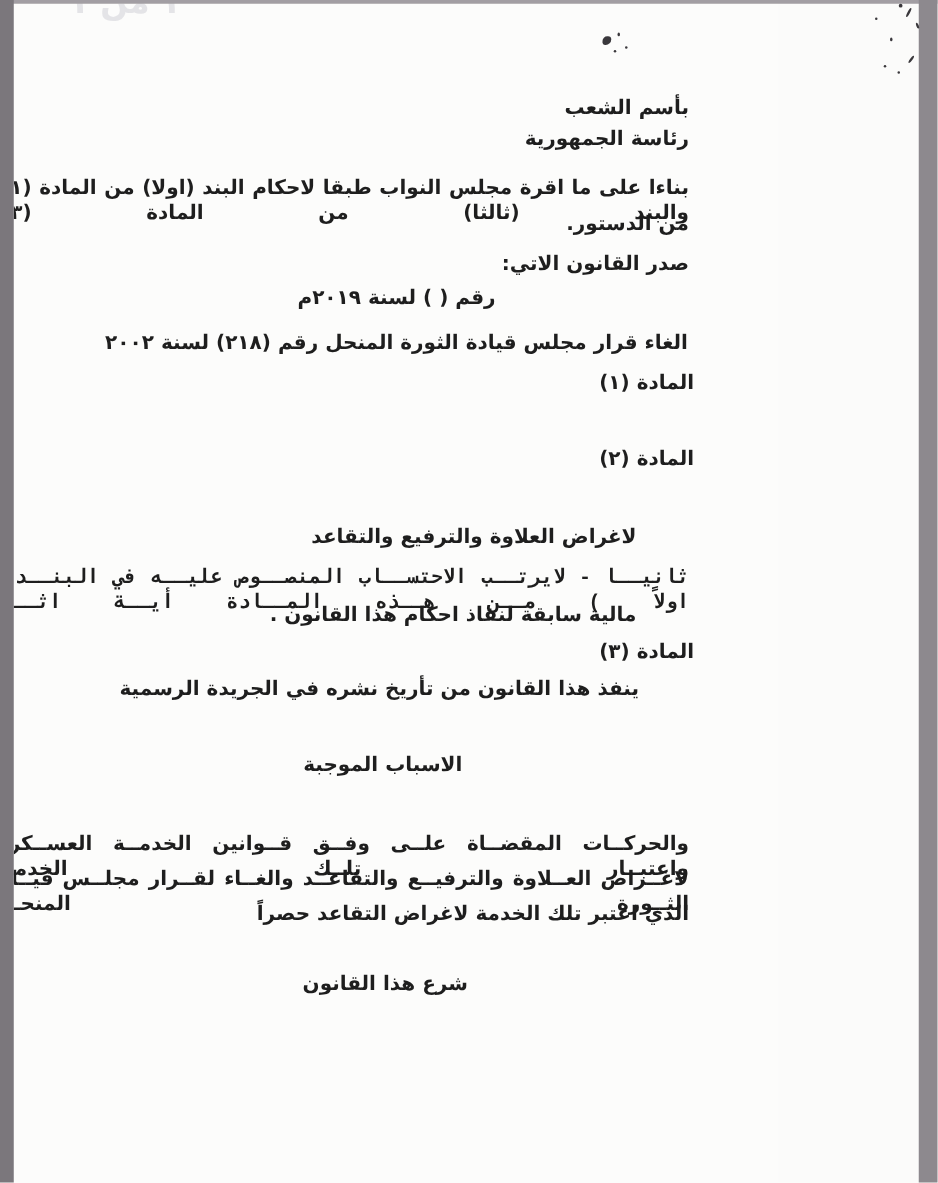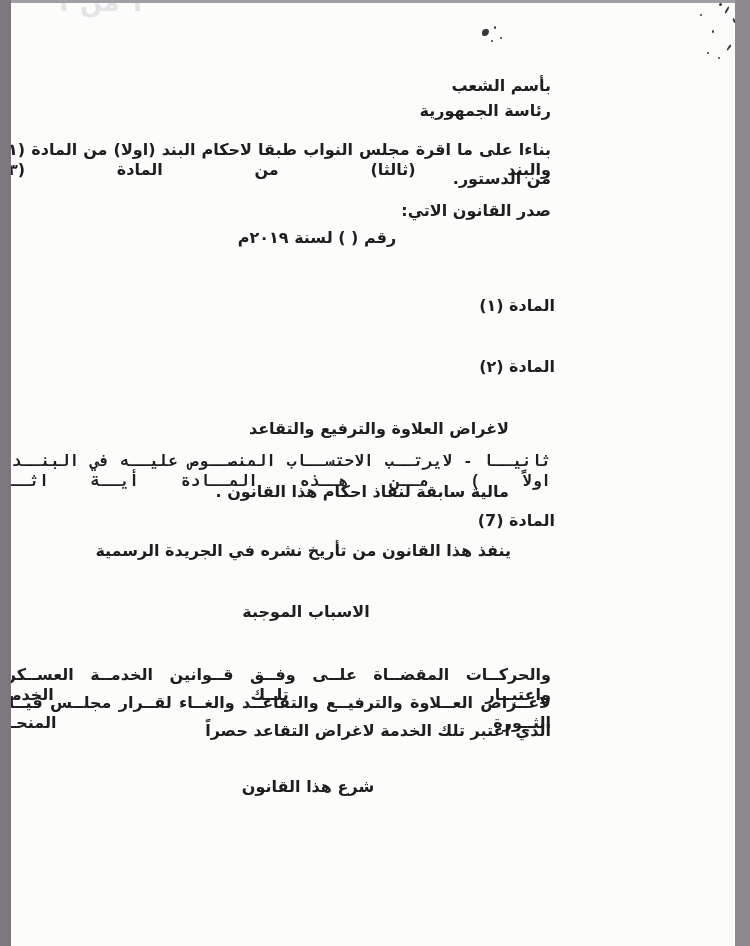--- a/index.html
+++ b/index.html
@@ -80,29 +80,30 @@
 
   <div class="t" style="top:76px;right:72px;">بأسم الشعب</div>
   <div class="t" style="top:101px;right:72px;">رئاسة الجمهورية</div>
 
   <div class="t just" style="top:140px;right:72px;">بناءا على ما اقرة مجلس النواب طبقا لاحكام البند (اولا) من المادة (٦١) والبند (ثالثا) من المادة (٧٣)</div>
   <div class="t" style="top:169px;right:72px;">من الدستور.</div>
 
   <div class="t" style="top:201px;right:72px;">صدر القانون الاتي:</div>
 
   <div class="t center" style="top:228px;">رقم ( ) لسنة ٢٠١٩م</div>
+  <div class="t center" style="top:264px;">الغاء قرار مجلس قيادة الثورة المنحل رقم (٢١٨) لسنة ٢٠٠٢</div>
 
   <div class="t" style="top:296px;right:68px;">المادة (١)</div>
 
   <div class="t" style="top:357px;right:68px;">المادة (٢)</div>
   <div class="t" style="top:419px;right:114px;text-align:center;">لاغراض العلاوة والترفيع والتقاعد</div>
   <div class="t just" style="top:452px;right:72px;font-family:Liberation Mono, monospace;">ثانيــا - لايرتــب الاحتســاب المنصــوص عليــه في البنــد ( اولاً ) مــن هــذه المــادة أيــة اثــار</div>
   <div class="t" style="top:482px;right:114px;">مالية سابقة لنفاذ احكام هذا القانون .</div>
 
-  <div class="t" style="top:511px;right:68px;">المادة (7)</div>
+  <div class="t" style="top:511px;right:68px;">المادة (٣)</div>
   <div class="t" style="top:541px;right:112px;">ينفذ هذا القانون من تأريخ نشره في الجريدة الرسمية</div>
 
   <div class="t center" style="top:602px;margin-left:-11px;">الاسباب الموجبة</div>
   <div class="t just" style="top:665px;right:72px;">والحركــات المقضــاة علــى وفــق قــوانين الخدمــة العســكرية واعتبــار تلــك الخدمــة</div>
   <div class="t just" style="top:693px;right:72px;">لاغــراض العــلاوة والترفيــع والتقاعــد والغــاء لقــرار مجلــس قيــادة الثــورة المنحــل</div>
   <div class="t" style="top:721px;right:72px;">الذي اعتبر تلك الخدمة لاغراض التقاعد حصراً</div>
 
   <div class="t center" style="top:777px;margin-left:-9px;">شرع هذا القانون</div>
 
   <div class="stamp1"></div>

